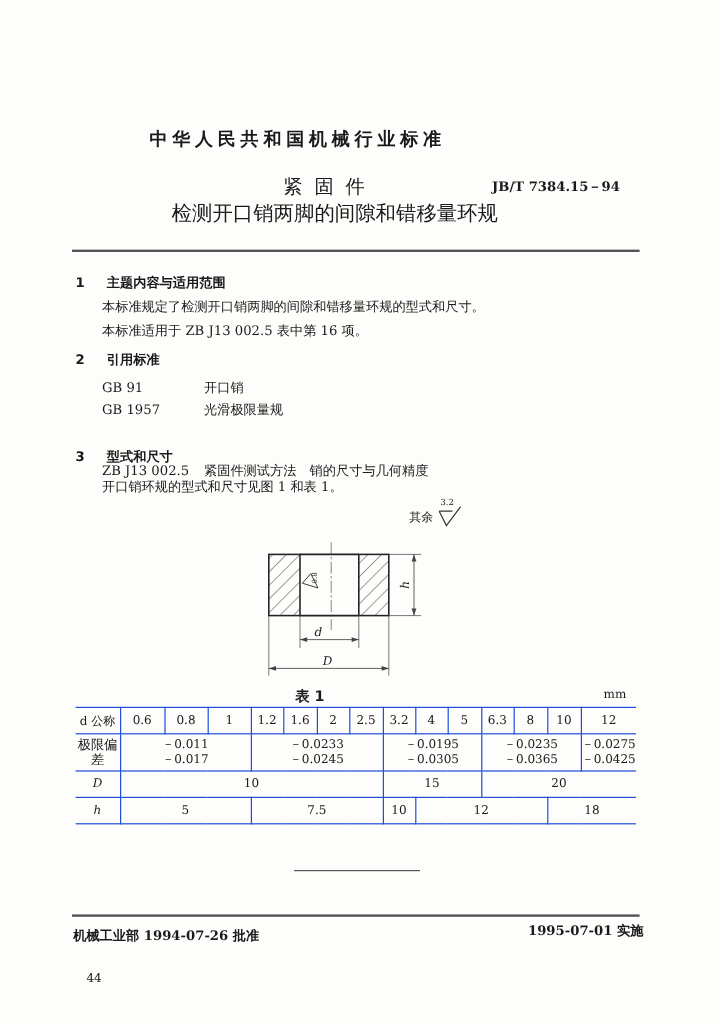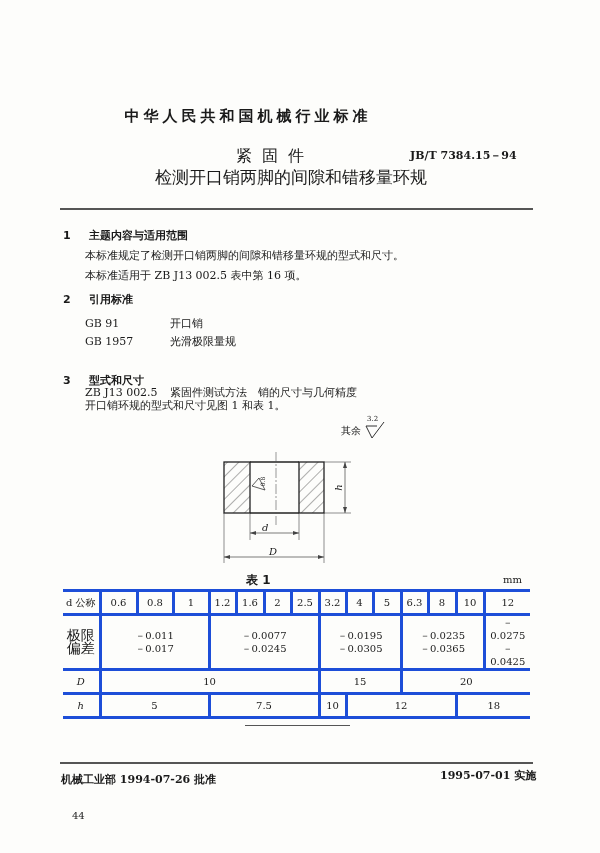--- a/index.html
+++ b/index.html
@@ -2,28 +2,28 @@
 <html><head>
 <meta charset="utf-8">
 <style>
   html, body { margin:0; padding:0; }
   body { width:600px; height:853px; background:#fdfdfb; position:relative; overflow:hidden;
          font-family:"DejaVu Serif", "Liberation Serif", serif; color:#1a1a1a; }
   .abs { position:absolute; }
   .std-org { left:0; width:496px; top:107px; text-align:center; font-size:15px; letter-spacing:4px; font-weight:bold; font-family:"DejaVu Sans", sans-serif; }
   .std-code { left:410px; top:148px; font-size:11px; font-weight:bold; }
   .title1 { left:0; width:550px; top:146px; text-align:center; font-size:16px; letter-spacing:10px; font-family:Liberation Serif, serif; }
-  .title2 { left:16px; width:550px; top:166px; text-align:center; font-size:17px; font-family:Liberation Sans, sans-serif; }
+  .title2 { left:4px; width:550px; top:166px; text-align:center; font-size:17px; font-family:Liberation Sans, sans-serif; }
   .hr { background:#555; height:1.5px; }
   .sec { font-size:11px; font-weight:bold; font-family:"DejaVu Sans", sans-serif; }
   .sec .num { display:inline-block; width:26px; }
   .para { font-size:11px; }
   .ref-code { display:inline-block; width:85px; }
   table.t1 { border-collapse:collapse; position:absolute; left:63px; top:589px; width:467px; font-size:10px; }
-  table.t1 td { border:3px solid #1d4ed8; text-align:center; padding:0; height:21px; }
+  table.t1 td { border:1px solid #1d4ed8; text-align:center; padding:0; height:21px; }
   table.t1 tr.row-tol td { height:30px; line-height:13px; }
   table.t1 tr { border-top:1.5px solid #333; }
   table.t1 { border-top:1.5px solid #333; border-bottom:1.5px solid #333; border-left:none; border-right:none; }
   table.t1 td:first-child { border-left:none; }
   table.t1 td:last-child { border-right:none; }
   .ital { font-style:italic; }
   .small { font-size:10px; }
   .footer { font-size:11px; font-weight:bold; }
 </style>
 </head>
@@ -140,27 +140,27 @@
     <td>2.5</td>
     <td>3.2</td>
     <td>4</td>
     <td>5</td>
     <td>6.3</td>
     <td>8</td>
     <td>10</td>
     <td>12</td>
   </tr>
   <tr class="row-tol">
-    <td style="font-family:'DejaVu Sans',sans-serif; font-size:14px;">极限偏差</td>
+    <td style="font-family:'DejaVu Sans',sans-serif; font-size:11px;">极限偏差</td>
     <td colspan="3">
           <div>－0.011</div>
           <div>－0.017</div>
         </td>
     <td colspan="4">
-          <div>－0.0077</div>
+          <div>－0.0233</div>
           <div>－0.0245</div>
         </td>
     <td colspan="3">
           <div>－0.0195</div>
           <div>－0.0305</div>
         </td>
     <td colspan="3">
           <div>－0.0235</div>
           <div>－0.0365</div>
         </td>

